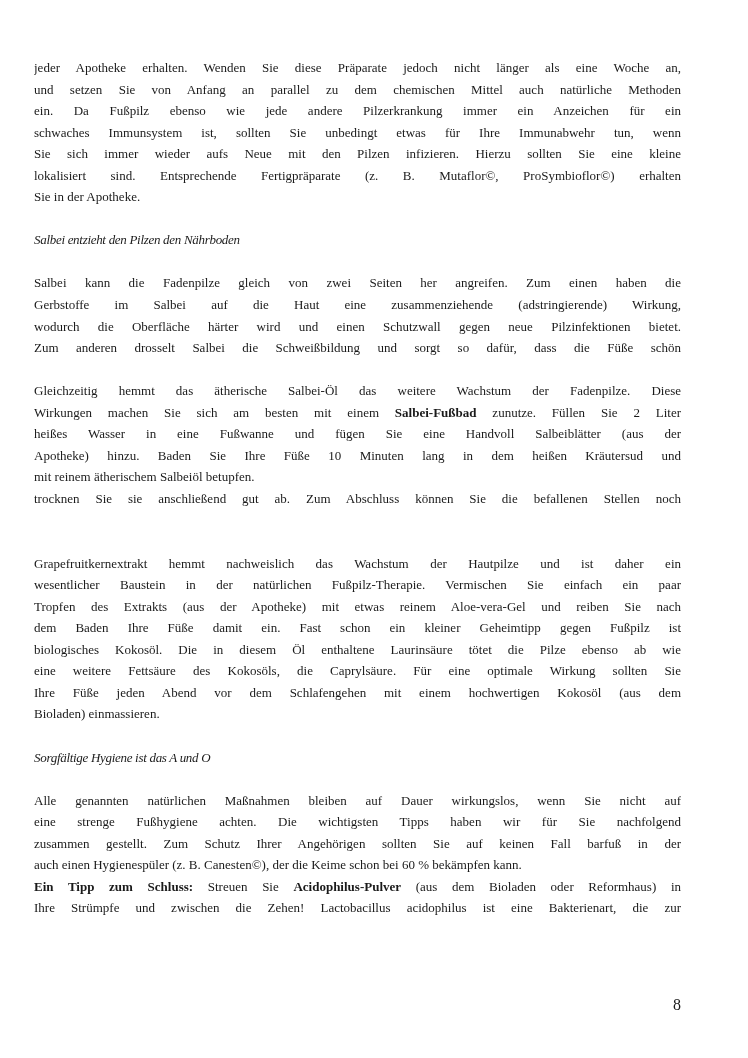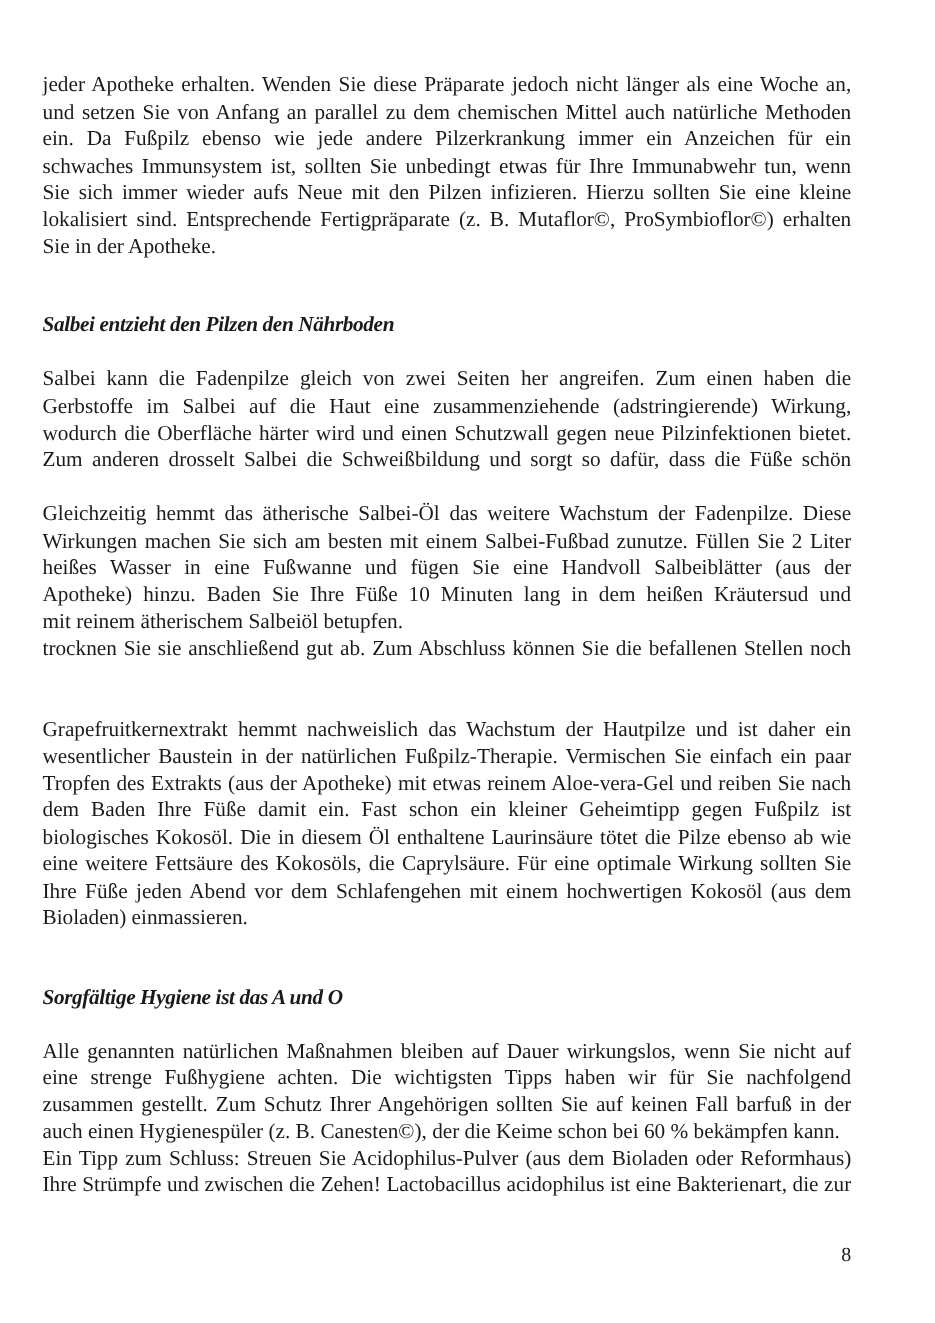--- a/index.html
+++ b/index.html
@@ -1,26 +1,26 @@
 <!DOCTYPE html>
 <html><head>
 <meta charset="utf-8">
 <style>
   html, body { margin: 0; padding: 0; background: #ffffff; }
   body { width: 748px; height: 1058px; position: relative; overflow: hidden; }
   .page {
     position: absolute; left: 34px; top: 57px; width: 647px;
     font-family: "Liberation Serif", "DejaVu Serif", serif;
-    font-size: 17px; line-height: 21.55px; color: #1a1a1a;
+    font-size: 13px; line-height: 21.55px; color: #1a1a1a;
   }
   .line { display: block; white-space: nowrap; height: 21.55px; }
   .j { text-align: justify; text-align-last: justify; white-space: normal; overflow: hidden; }
   .blank { height: 21.55px; }
-  .heading { font-weight: bold; font-style: italic; letter-spacing: -0.3px; margin-top: 20px; }
-  b { font-weight: normal; }
+  .heading { font-weight: normal; font-style: italic; letter-spacing: -0.3px; }
+  b { font-weight: bold; }
   .pagenum {
     position: absolute; right: 67px; top: 996px;
     font-family: "Liberation Serif", "DejaVu Serif", serif;
     font-size: 16px; color: #1a1a1a;
   }
 </style>
 </head>
 <body>
 
 <div class="page">

